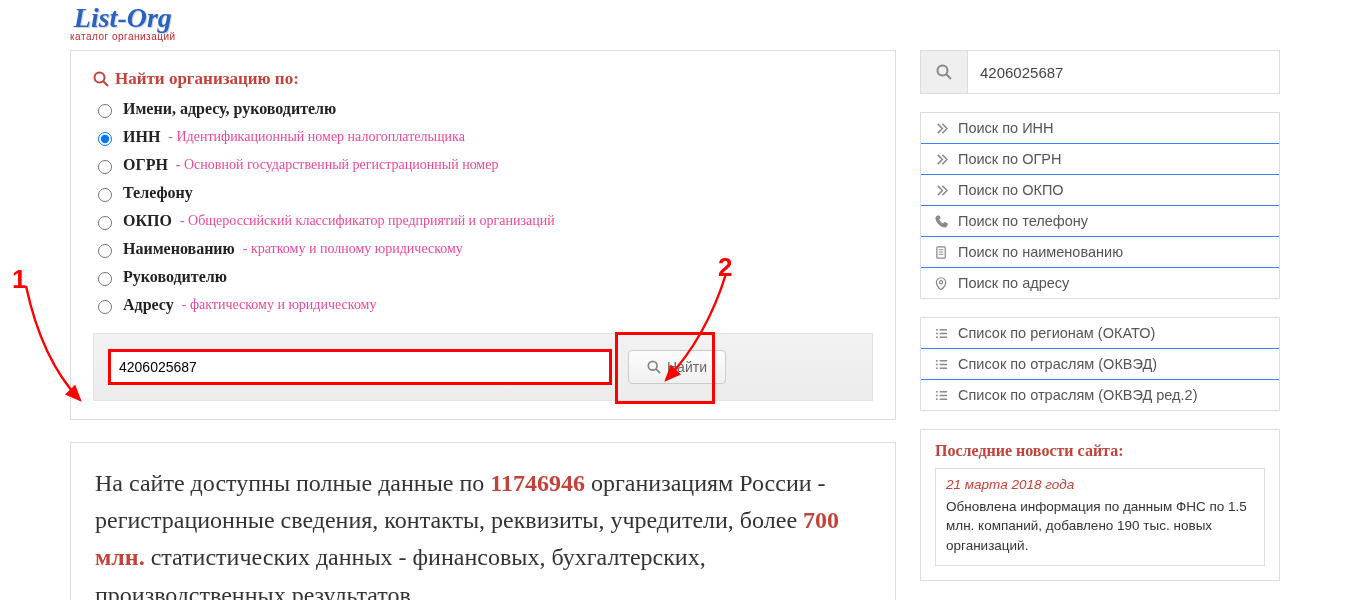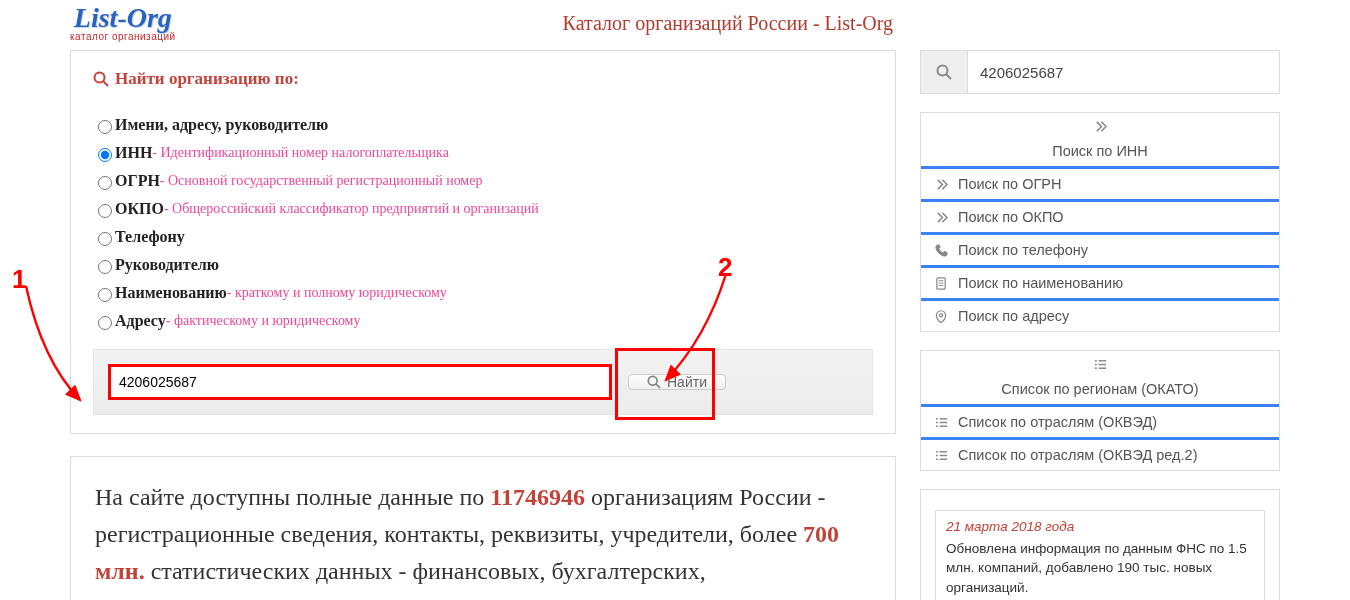--- a/index.html
+++ b/index.html
@@ -56,34 +56,35 @@
     background: #fff;
     padding: 18px 22px;
     margin-bottom: 22px;
   }
 
   .search-heading {
     font-family: Georgia, "Times New Roman", serif;
     color: #c1433a;
     font-size: 17px;
     font-weight: bold;
-    margin-bottom: 22px;
+    margin-bottom: 6px;
     display: flex;
     align-items: center;
     gap: 6px;
   }
   .search-heading svg { width: 16px; height: 16px; stroke: #c1433a; }
 
   .radio-row {
     font-family: Georgia, "Times New Roman", serif;
     font-size: 16px;
     color: #222;
     padding: 5px 0;
     display: flex;
     align-items: center;
+    gap: 8px;
   }
   .radio-row input[type=radio] {
     width: 14px; height: 14px;
   }
   .radio-label-strong { font-weight: bold; }
   .radio-label-hint { font-size: 14px; font-weight: normal; color: #ec4899; }
 
   .search-bar-area {
     margin-top: 14px;
     background: linear-gradient(#f2f2f2, #ececec);
@@ -96,21 +97,21 @@
   .main-search-input {
     width: 500px;
     height: 32px;
     font-size: 14px;
     padding: 0 8px;
     border: 1px solid #bbb;
     background: #fff;
     box-sizing: border-box;
   }
   .find-btn {
-    height: 16px;
+    height: 34px;
     padding: 0 18px;
     background: linear-gradient(#fdfdfd, #f0f0f0);
     border: 1px solid #ccc;
     border-radius: 4px;
     color: #666;
     font-size: 14px;
     display: inline-flex;
     align-items: center;
     gap: 6px;
     cursor: pointer;
@@ -150,29 +151,29 @@
     border: none;
     height: 42px;
     font-size: 15px;
     padding: 0 12px;
     box-sizing: border-box;
     outline: none;
     color: #444;
   }
   .sbox-list .item {
     padding: 7px 14px;
-    border-top: 3px solid #3b82f6;
+    border-top: 1px solid #3b82f6;
     font-size: 14.5px;
     color: #555;
     display: flex;
     align-items: center;
     gap: 10px;
     cursor: pointer;
   }
-  .sbox-list .item:first-child { border-top: none; flex-direction: column; }
+  .sbox-list .item:first-child { border-top: none; }
   .sbox-list .item svg { width: 13px; height: 13px; fill: #888; stroke: #888; flex: 0 0 13px; }
 
   .news-box {
     border: 1px solid #ddd;
     padding: 12px 14px 14px 14px;
   }
   .news-title {
     color: #c1433a;
     font-family: Georgia, serif;
     font-weight: bold;
@@ -249,21 +250,20 @@
         <line x1="5" y1="11" x2="13" y2="11" stroke-width="1.6"></line>
       </g>
   </defs>
 </svg>
 
 <div class="top">
   <div class="logo">
     <div class="logo-main">List-Org</div>
     <div class="logo-sub">каталог организаций</div>
   </div>
-  <div class="page-title">Каталог организаций России - List-Org</div>
 </div>
 
 <div class="content">
   <div class="left-col">
 
     <div class="panel" style="position:relative;">
       <div class="search-heading">
         <svg viewBox="0 0 16 16">
             <use href="#i-search"></use>
           </svg>
@@ -279,35 +279,35 @@
             <span class="radio-label-strong">ИНН</span>
             <span class="radio-label-hint"> - Идентификационный номер налогоплательщика</span>
           </label>
           <label class="radio-row">
             <input type="radio" name="sopt" style="">
             <span class="radio-label-strong">ОГРН</span>
             <span class="radio-label-hint"> - Основной государственный регистрационный номер</span>
           </label>
           <label class="radio-row">
             <input type="radio" name="sopt" style="">
+            <span class="radio-label-strong">Телефону</span>
+          </label>
+          <label class="radio-row">
+            <input type="radio" name="sopt" style="">
             <span class="radio-label-strong">ОКПО</span>
             <span class="radio-label-hint"> - Общероссийский классификатор предприятий и организаций</span>
           </label>
           <label class="radio-row">
             <input type="radio" name="sopt" style="">
-            <span class="radio-label-strong">Телефону</span>
-          </label>
-          <label class="radio-row">
-            <input type="radio" name="sopt" style="">
-            <span class="radio-label-strong">Руководителю</span>
-          </label>
-          <label class="radio-row">
-            <input type="radio" name="sopt" style="">
             <span class="radio-label-strong">Наименованию</span>
             <span class="radio-label-hint"> - краткому и полному юридическому</span>
+          </label>
+          <label class="radio-row">
+            <input type="radio" name="sopt" style="">
+            <span class="radio-label-strong">Руководителю</span>
           </label>
           <label class="radio-row">
             <input type="radio" name="sopt" style="">
             <span class="radio-label-strong">Адресу</span>
             <span class="radio-label-hint"> - фактическому и юридическому</span>
           </label>
         </div>
 
       <div class="search-bar-area" style="position:relative;">
         <input type="text" class="main-search-input red-outline-1" value="4206025687" style="">
@@ -390,20 +390,21 @@
         </div>
         <div class="item">
           <svg viewBox="0 0 14 14">
             <use href="#i-list"></use>
           </svg>
           <span>Список по отраслям (ОКВЭД ред.2)</span>
         </div>
       </div>
 
     <div class="news-box">
+      <div class="news-title">Последние новости сайта:</div>
       <div class="news-item">
         <span class="date">21 марта 2018 года</span>
         <span>Обновлена информация по данным ФНС по 1.5 млн. компаний, добавлено 190 тыс. новых организаций.</span>
       </div>
     </div>
   </div>
 </div>
 
 <div class="ann-label" style="left:12px; top:264px;">1</div>
 <svg class="ann-arrow" style="left:18px; top:282px;" width="70" height="130">

